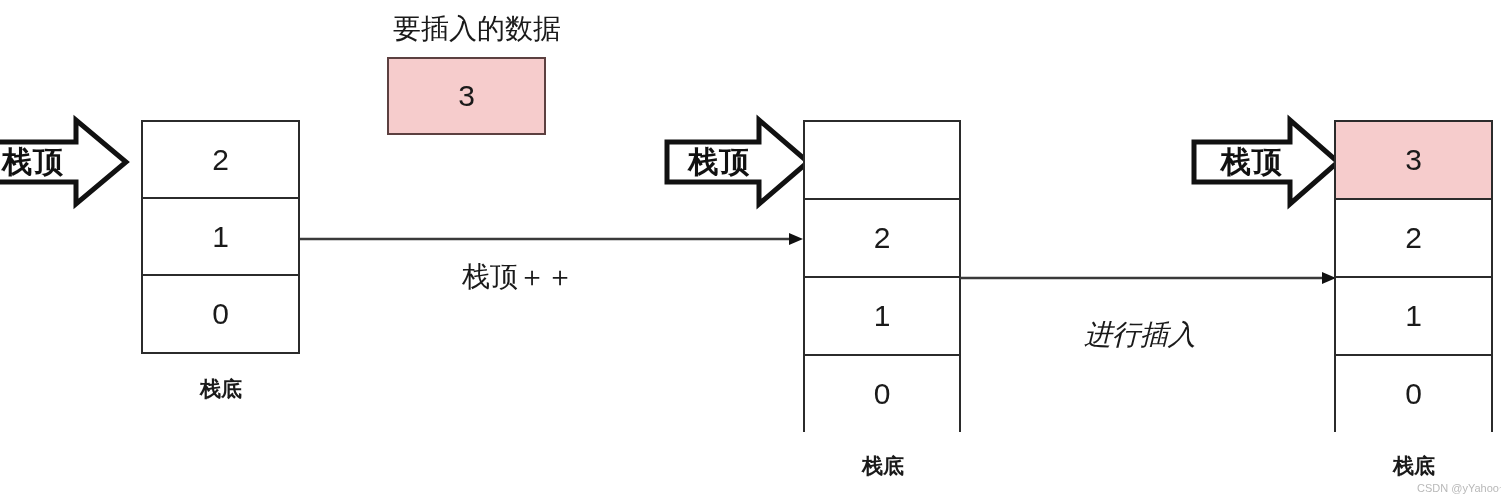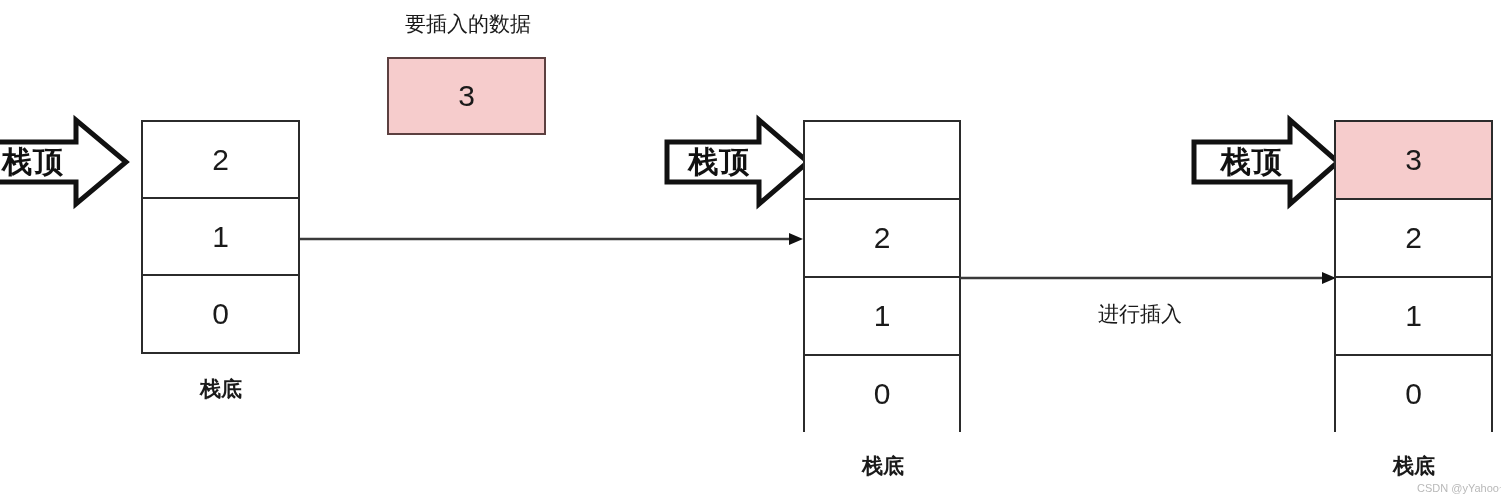--- a/index.html
+++ b/index.html
@@ -54,21 +54,21 @@
     display: flex;
     align-items: center;
     justify-content: center;
     font-size: 30px;
     color: #1a1a1a;
   }
 
   
   .label {
     position: absolute;
-    font-size: 21px;
+    font-size: 28px;
     color: #1a1a1a;
     white-space: nowrap;
   }
   .label.bold {
     font-weight: bold;
     font-size: 21px;
   }
   .label.center {
     text-align: center;
   }
@@ -143,20 +143,21 @@
   </div>
 
   <div class="label bold center" style="left:146px; top:375px; width:150px;">栈底</div>
 
   <div class="connector" style="left:300px; top:228px; width:505px; height:22px;">
     <svg width="505" height="22" viewBox="0 0 505 22" aria-hidden="true">
       <line x1="0" y1="11" x2="496" y2="11" stroke="#3a3a3a" stroke-width="2.5"></line>
       <polygon points="503,11 489,5 489,17" fill="#111111"></polygon>
     </svg>
   </div>
+  <div class="label center" style="left:428px; top:258px; width:180px;">栈顶＋＋</div>
 
   <div class="block-arrow" style="left:665px; top:118px; width:145px; height:88px;">
     <svg width="145" height="88" viewBox="0 0 145 88" aria-hidden="true">
       <polygon points="2,24 94,24 94,2 143,44 94,86 94,64 2,64" fill="#ffffff" stroke="#111111" stroke-width="5" stroke-linejoin="miter"></polygon>
     </svg>
     <div class="arrow-text">栈顶</div>
   </div>
 
   <div class="stack" style="left:803px; top:120px; width:158px; height:312px;">
     <div class="cell empty" style="height:78px;">
@@ -174,21 +175,21 @@
   </div>
 
   <div class="label bold center" style="left:807px; top:452px; width:152px;">栈底</div>
 
   <div class="connector" style="left:960px; top:267px; width:378px; height:22px;">
     <svg width="378" height="22" viewBox="0 0 378 22" aria-hidden="true">
       <line x1="0" y1="11" x2="369" y2="11" stroke="#3a3a3a" stroke-width="2.5"></line>
       <polygon points="376,11 362,5 362,17" fill="#111111"></polygon>
     </svg>
   </div>
-  <div class="label center" style="left:1060px; top:300px; width:160px;">进行插入</div>
+  <div class="label center" style="left:1060px; top:316px; width:160px;font-style:italic;">进行插入</div>
 
   <div class="block-arrow" style="left:1198px; top:118px; width:142px; height:88px;">
     <svg width="142" height="88" viewBox="0 0 142 88" aria-hidden="true">
       <polygon points="-4,24 92,24 92,2 140,44 92,86 92,64 -4,64" fill="#ffffff" stroke="#111111" stroke-width="5" stroke-linejoin="miter"></polygon>
     </svg>
     <div class="arrow-text">栈顶</div>
   </div>
 
   <div class="stack" style="left:1334px; top:120px; width:159px; height:312px;">
     <div class="cell filled-pink" style="height:78px;">

